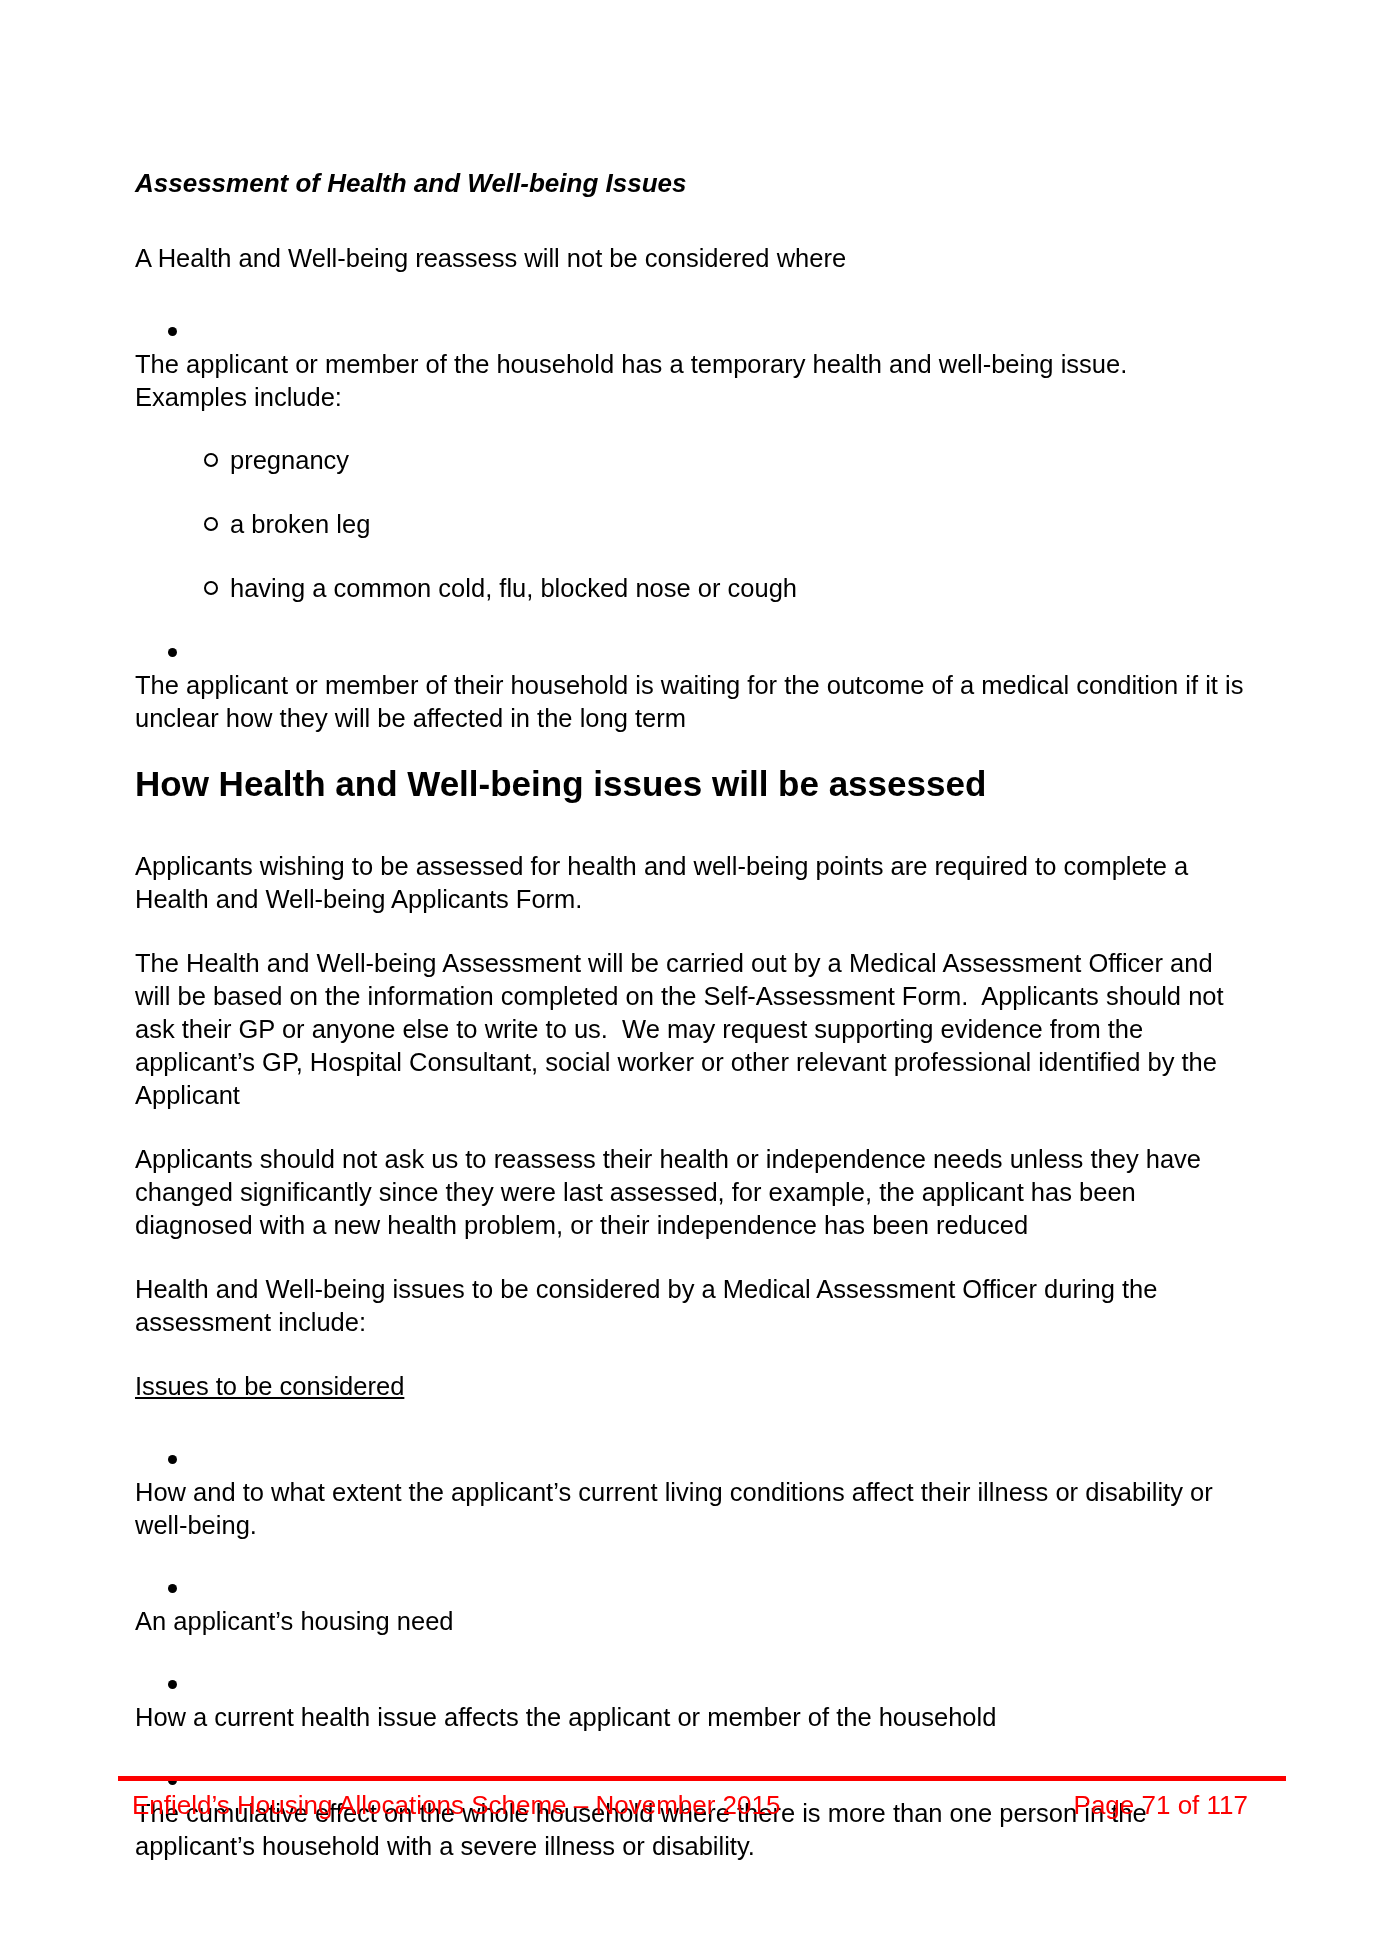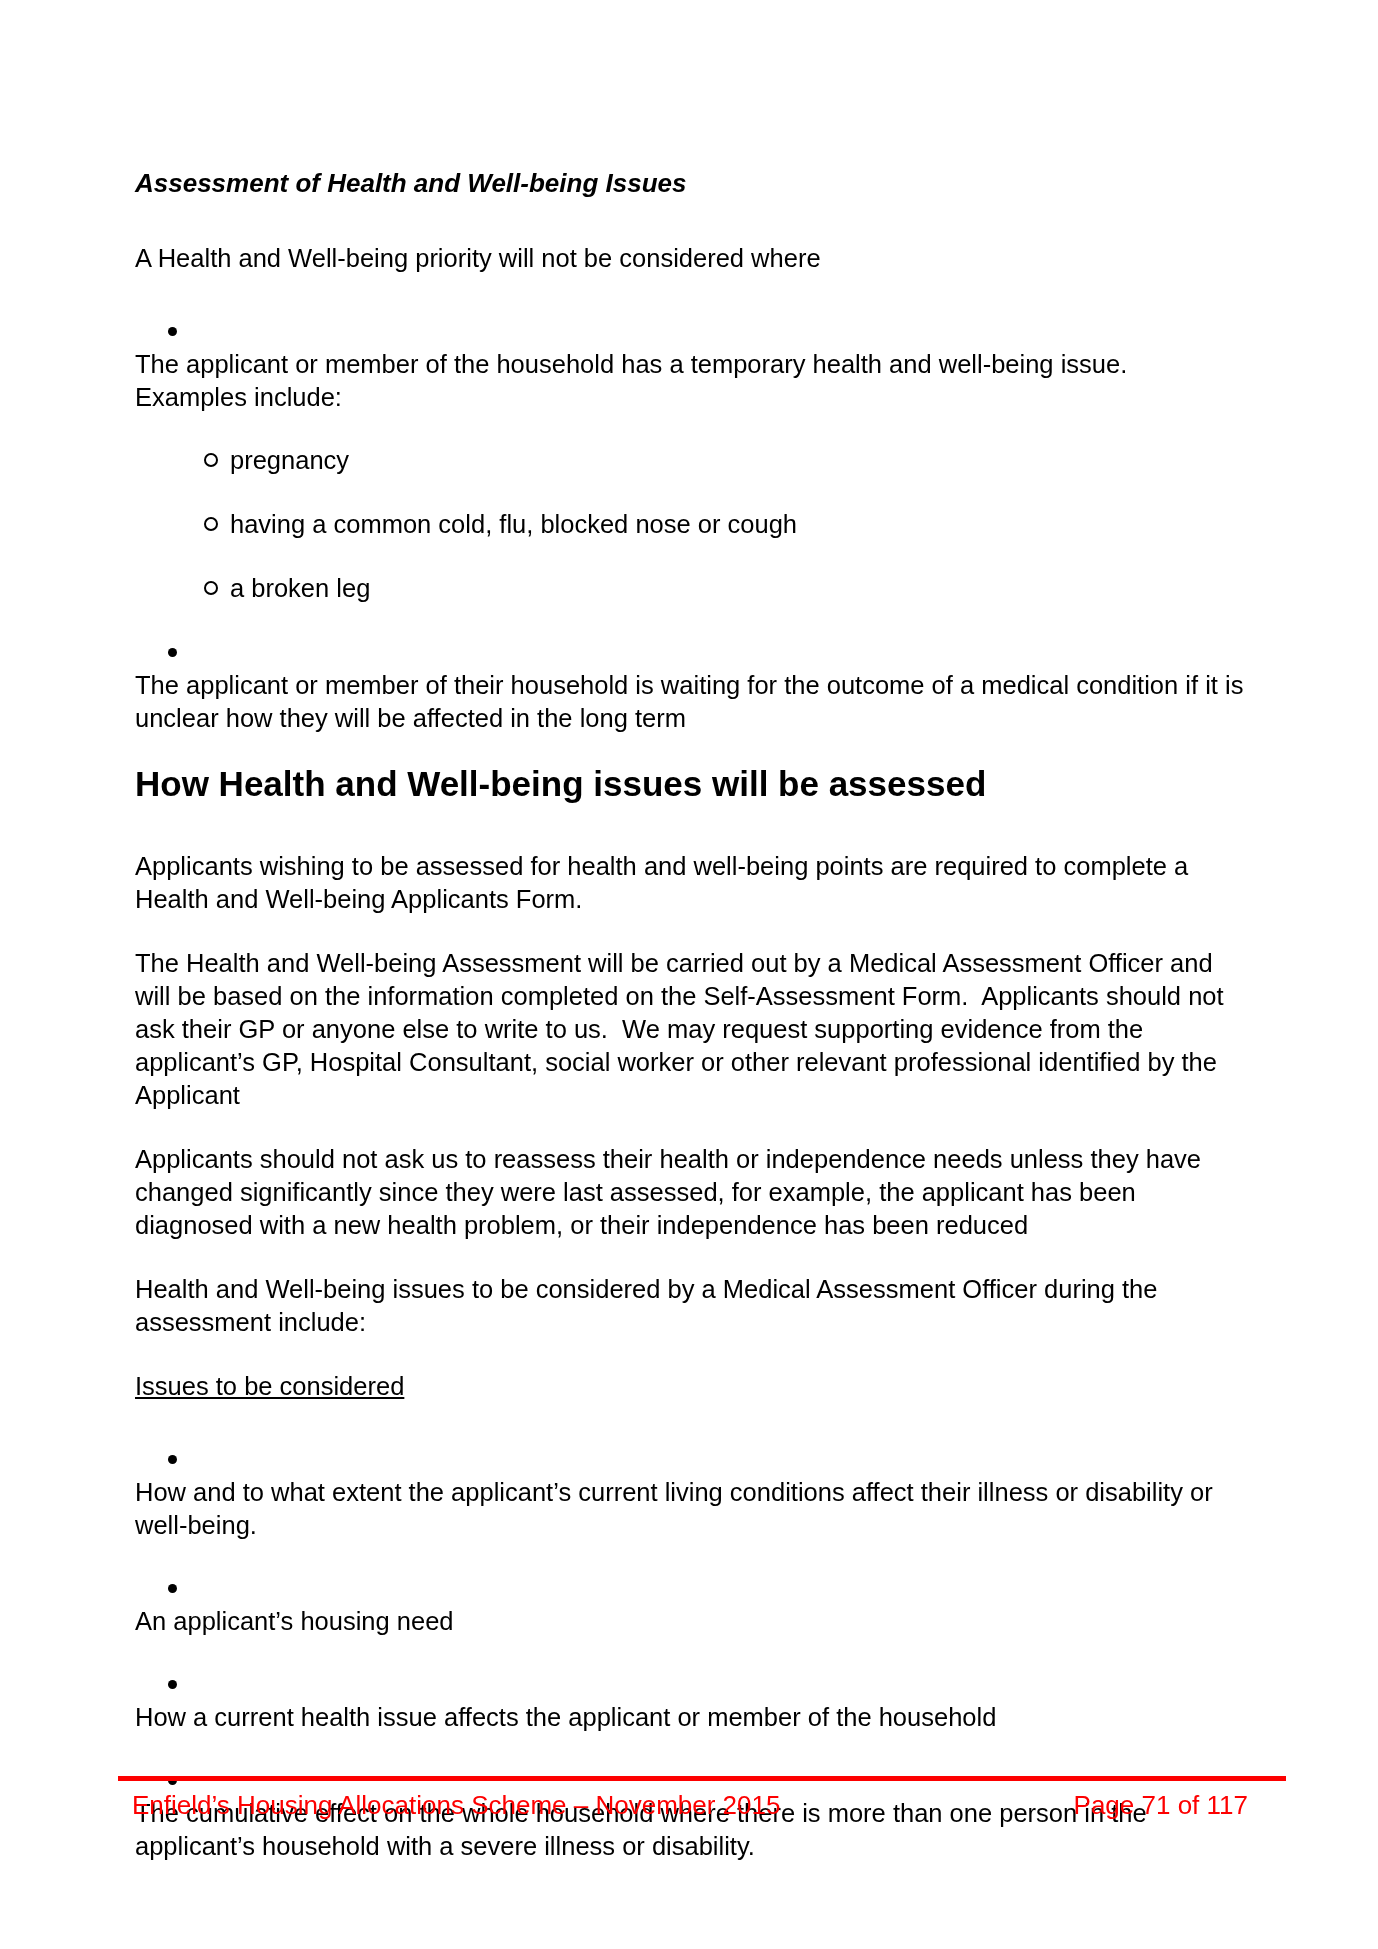--- a/index.html
+++ b/index.html
@@ -82,38 +82,38 @@
     line-height: 32px;
   }
 </style>
 </head>
 <body>
 
 <div class="page">
 
   <h2 class="doc-title">Assessment of Health and Well-being Issues</h2>
 
-  <p class="para intro">A Health and Well-being priority will not be considered where</p>
+  <p class="para intro">A Health and Well-being reassess will not be considered where</p>
 
   <div class="bullet-item">
     <span class="bullet-marker"><span class="dot"></span></span>
     <span class="bullet-text">The applicant or member of the household has a temporary health and well-being issue.  Examples include:</span>
   </div>
 
   <div class="sub-item">
     <span class="sub-marker"><span class="circle"></span></span>
     <span class="bullet-text">pregnancy</span>
   </div>
   <div class="sub-item">
     <span class="sub-marker"><span class="circle"></span></span>
-    <span class="bullet-text">having a common cold, flu, blocked nose or cough</span>
+    <span class="bullet-text">a broken leg</span>
   </div>
   <div class="sub-item">
     <span class="sub-marker"><span class="circle"></span></span>
-    <span class="bullet-text">a broken leg</span>
+    <span class="bullet-text">having a common cold, flu, blocked nose or cough</span>
   </div>
 
   <div class="bullet-item">
     <span class="bullet-marker"><span class="dot"></span></span>
     <span class="bullet-text">The applicant or member of their household is waiting for the outcome of a medical condition if it is unclear how they will be affected in the long term</span>
   </div>
 
   <h1 class="section-heading">How Health and Well-being issues will be assessed</h1>
 
   <p class="para">Applicants wishing to be assessed for health and well-being points are required to complete a Health and Well-being Applicants Form.</p>

